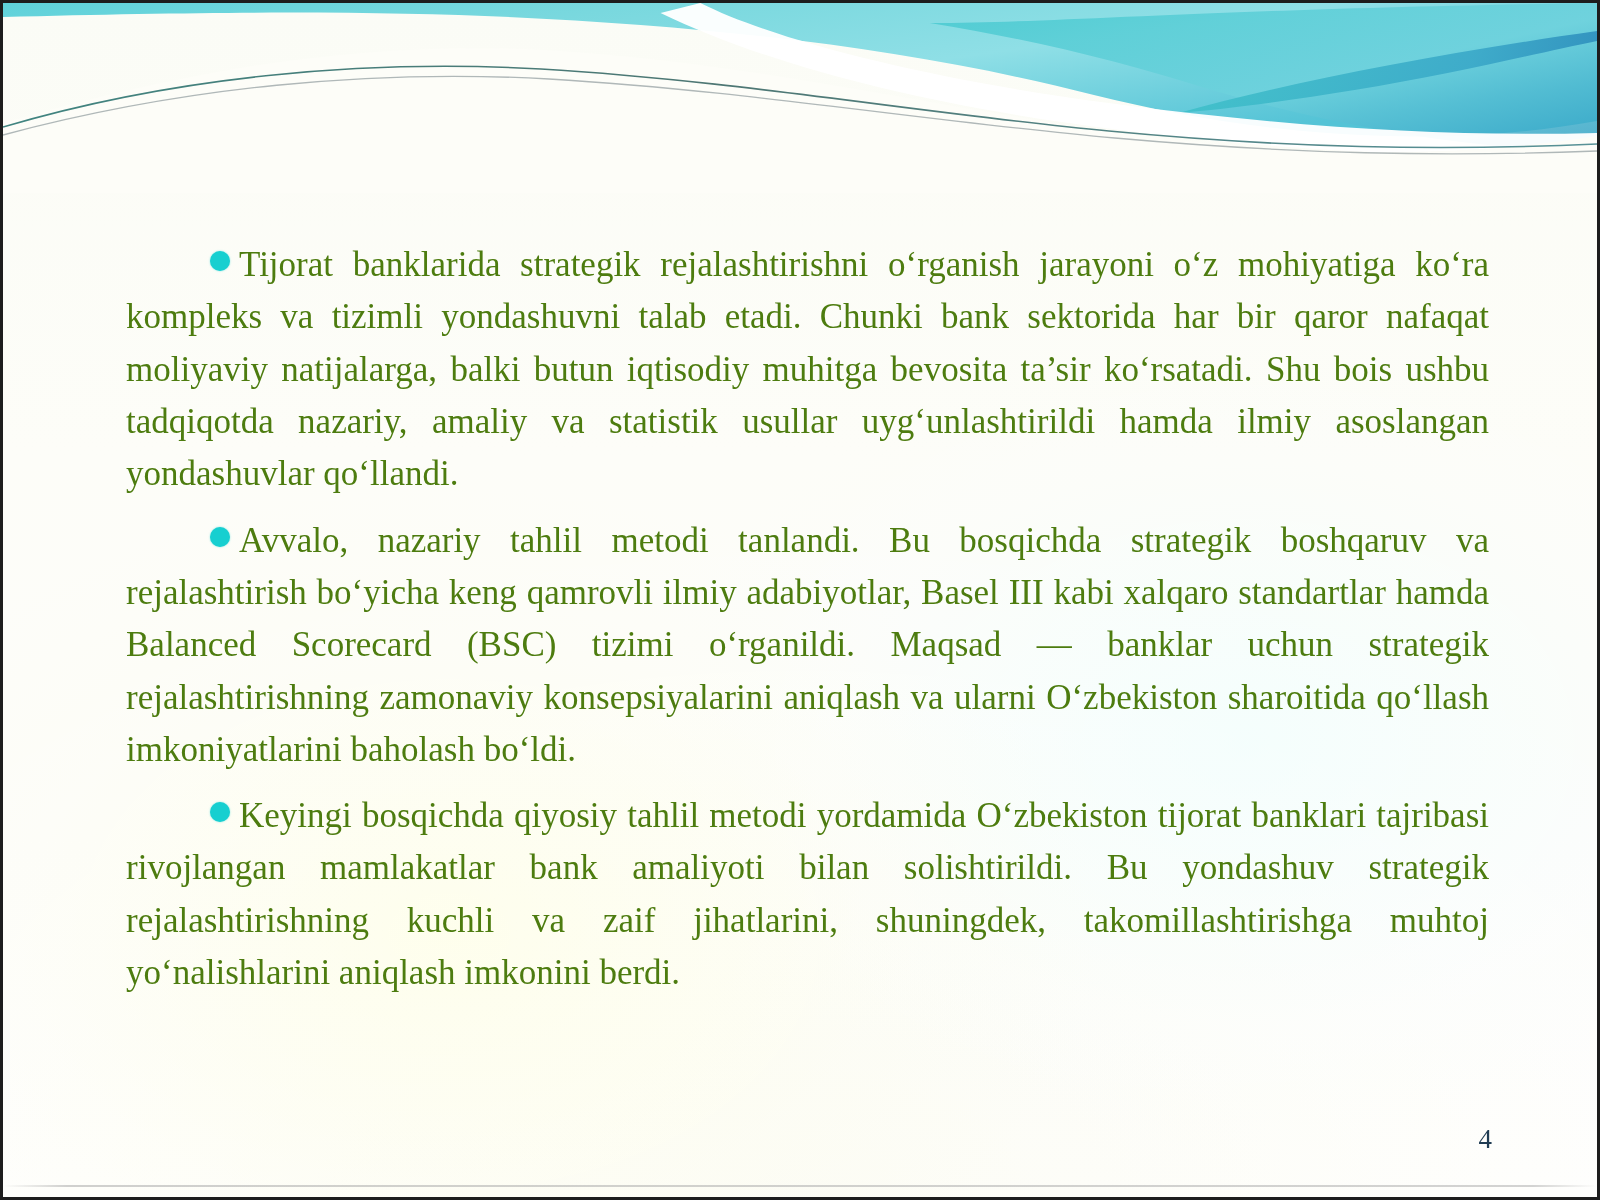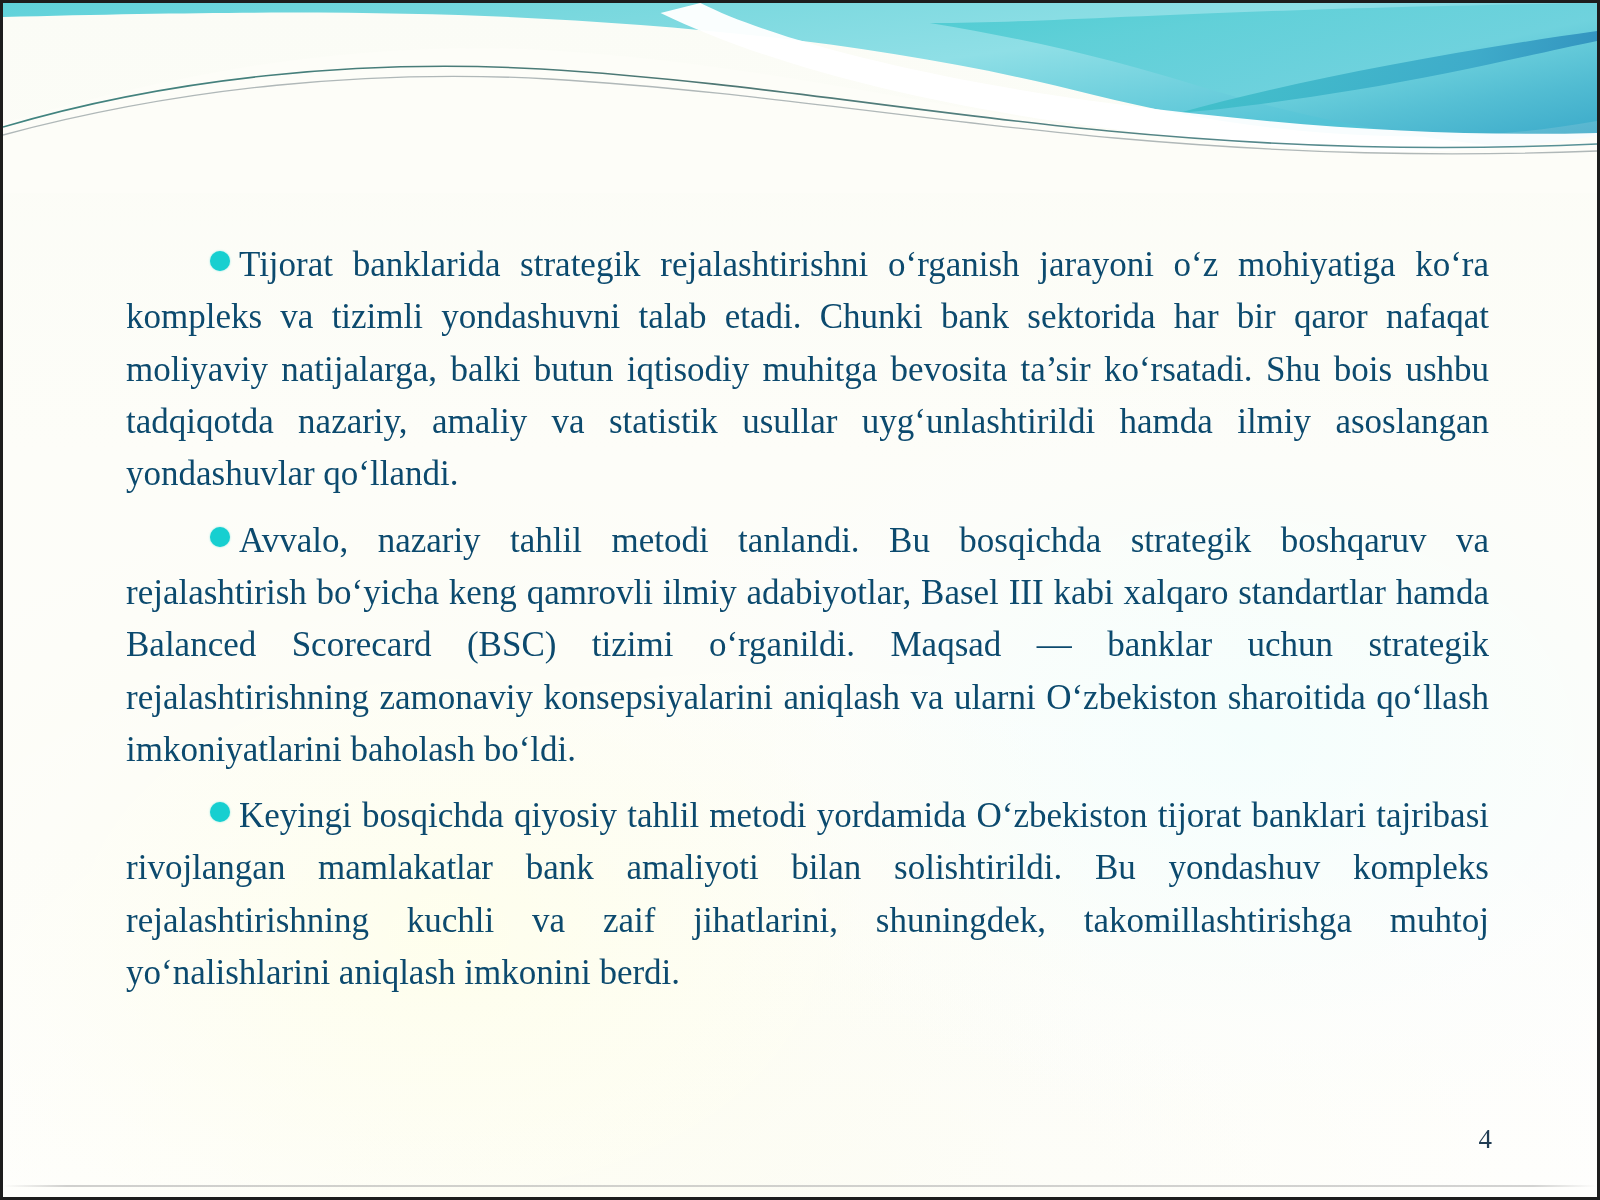--- a/index.html
+++ b/index.html
@@ -63,21 +63,21 @@
     top: 236px;
     width: 1363px;
   }
 
   .para {
     margin: 0 0 14px 0;
     text-align: justify;
     text-justify: inter-word;
     font-size: 35px;
     line-height: 1.495;
-    color: #0c4a6e;
+    color: #4d7c0f;
     text-indent: 0;
     position: relative;
   }
   .para:last-child { margin-bottom: 0; }
 
   .bullet-indent {
     display: inline-block;
     width: 84px;
   }
 
@@ -155,21 +155,21 @@
 
     <p class="para">
       <span class="bullet-indent"></span><span class="bullet-dot"></span><span>Tijorat banklarida strategik rejalashtirishni o‘rganish jarayoni o‘z mohiyatiga ko‘ra kompleks va tizimli yondashuvni talab etadi. Chunki bank sektorida har bir qaror nafaqat moliyaviy natijalarga, balki butun iqtisodiy muhitga bevosita ta’sir ko‘rsatadi. Shu bois ushbu tadqiqotda nazariy, amaliy va statistik usullar uyg‘unlashtirildi hamda ilmiy asoslangan yondashuvlar qo‘llandi.</span>
     </p>
 
     <p class="para">
       <span class="bullet-indent"></span><span class="bullet-dot"></span><span>Avvalo, nazariy tahlil metodi tanlandi. Bu bosqichda strategik boshqaruv va rejalashtirish bo‘yicha keng qamrovli ilmiy adabiyotlar, Basel III kabi xalqaro standartlar hamda Balanced Scorecard (BSC) tizimi o‘rganildi. Maqsad — banklar uchun strategik rejalashtirishning zamonaviy konsepsiyalarini aniqlash va ularni O‘zbekiston sharoitida qo‘llash imkoniyatlarini baholash bo‘ldi.</span>
     </p>
 
     <p class="para">
-      <span class="bullet-indent"></span><span class="bullet-dot"></span><span>Keyingi bosqichda qiyosiy tahlil metodi yordamida O‘zbekiston tijorat banklari tajribasi rivojlangan mamlakatlar bank amaliyoti bilan solishtirildi. Bu yondashuv kompleks rejalashtirishning kuchli va zaif jihatlarini, shuningdek, takomillashtirishga muhtoj yo‘nalishlarini aniqlash imkonini berdi.</span>
+      <span class="bullet-indent"></span><span class="bullet-dot"></span><span>Keyingi bosqichda qiyosiy tahlil metodi yordamida O‘zbekiston tijorat banklari tajribasi rivojlangan mamlakatlar bank amaliyoti bilan solishtirildi. Bu yondashuv strategik rejalashtirishning kuchli va zaif jihatlarini, shuningdek, takomillashtirishga muhtoj yo‘nalishlarini aniqlash imkonini berdi.</span>
     </p>
 
   </div>
 
   <div class="bottom-rule"></div>
 
   <div class="page-number">4</div>
 
 </div>
 

